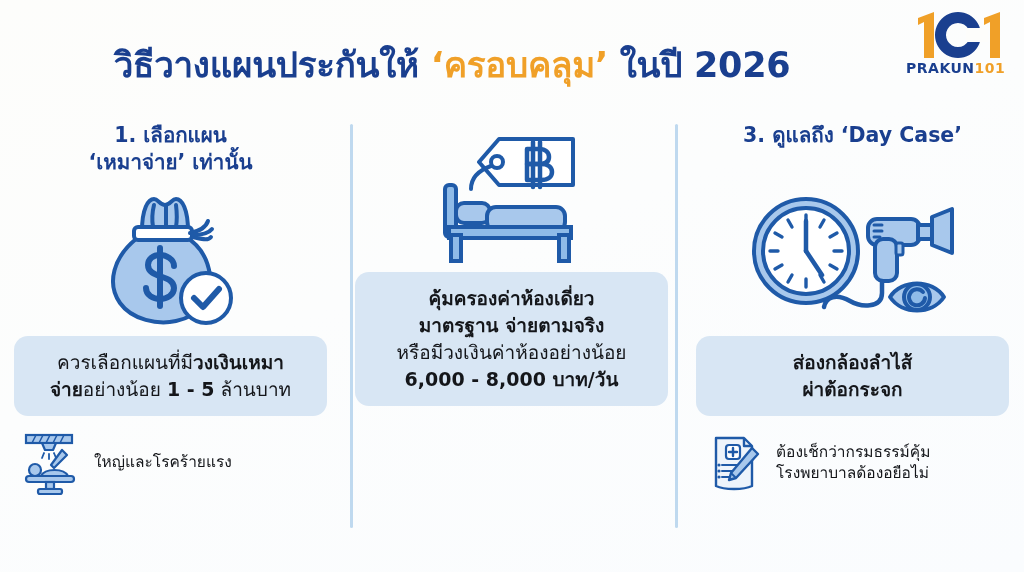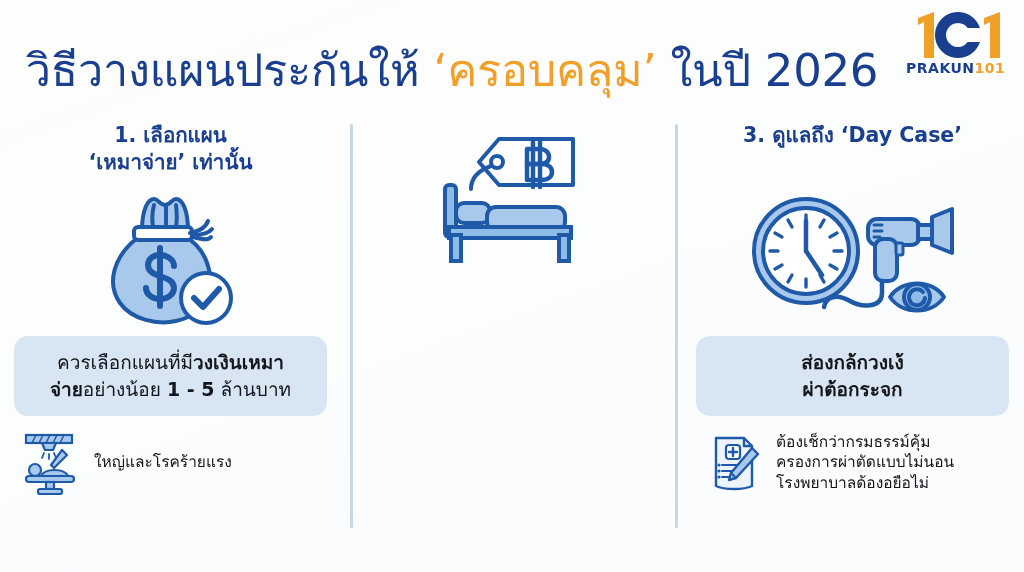--- a/index.html
+++ b/index.html
@@ -28,22 +28,22 @@
     top: 0; left: 0;
     width: 1024px;
     height: 112px;
   }
 
   .title {
     position: absolute;
     left: 0; right: 120px;
     top: 48px;
     text-align: center;
-    font-size: 45px;
-    font-weight: normal;
+    font-size: 35px;
+    font-weight: bold;
     color: #1a3f8f;
     letter-spacing: -0.3px;
     white-space: nowrap;
     line-height: 1;
   }
   .title .accent { color: #f0a028; }
 
   .logo {
     position: absolute;
     right: 14px;
@@ -287,20 +287,26 @@
 
           <rect x="60" y="80" width="78" height="24" rx="9" fill="#a8c8ec" stroke="#1f5aa8" stroke-width="4"></rect>
 
           <rect x="22" y="100" width="122" height="11" fill="#8fbbe8" stroke="#1f5aa8" stroke-width="4"></rect>
 
           <rect x="24" y="108" width="10" height="26" fill="#8fbbe8" stroke="#1f5aa8" stroke-width="4"></rect>
           <rect x="132" y="108" width="10" height="26" fill="#8fbbe8" stroke="#1f5aa8" stroke-width="4"></rect>
         </svg>
       </div>
 
+      <div class="info-box c2-box">
+        <span class="line bold">คุ้มครองค่าห้องเดี่ยว</span>
+        <span class="line bold">มาตรฐาน จ่ายตามจริง</span>
+        <span class="line">หรือมีวงเงินค่าห้องอย่างน้อย</span>
+        <span class="line bold">6,000 - 8,000 บาท/วัน</span>
+      </div>
     </div>
 
     <div class="col">
       <div class="col-heading">
         <div>3. ดูแลถึง ‘Day Case’</div>
       </div>
 
       <div class="illus">
         <svg width="210" height="145" viewBox="0 0 210 145" xmlns="http://www.w3.org/2000/svg">
 
@@ -343,21 +349,21 @@
 
           <path d="M134 92 L134 104 C134 120 112 118 102 112 C88 104 78 108 76 118" fill="none" stroke="#1f5aa8" stroke-width="4.5" stroke-linecap="round"></path>
 
           <path d="M142 108 C154 90 184 90 196 108 C184 126 154 126 142 108 Z" fill="#a8c8ec" stroke="#1f5aa8" stroke-width="4" stroke-linejoin="round"></path>
           <circle cx="169" cy="108" r="13" fill="#8fbbe8" stroke="#1f5aa8" stroke-width="4"></circle>
           <path d="M175 103 a8 8 0 1 0 2 6" fill="none" stroke="#1f5aa8" stroke-width="4" stroke-linecap="round"></path>
         </svg>
       </div>
 
       <div class="info-box">
-        <span class="line bold">ส่องกล้กวงเง้</span>
+        <span class="line bold">ส่องกล้องลำไส้</span>
         <span class="line bold">ผ่าต้อกระจก</span>
       </div>
 
       <div class="footnote">
         <div class="footnote-icon">
           <svg width="66" height="66" viewBox="0 0 66 66" xmlns="http://www.w3.org/2000/svg">
 
             <path d="M16 8 L44 8 L52 16 L52 56 C44 60 24 60 16 56 Z" fill="#eef4fb" stroke="#1f5aa8" stroke-width="2.4" stroke-linejoin="round"></path>
             <path d="M44 8 L44 16 L52 16" fill="none" stroke="#1f5aa8" stroke-width="2.4" stroke-linejoin="round"></path>
 
@@ -377,20 +383,19 @@
                 <circle cx="19" cy="41" r="1.6"></circle>
                 <circle cx="19" cy="47" r="1.6"></circle>
             </g>
 
             <path d="M52 18 L58 24 L36 48 L29 50 L31 43 Z" fill="#a8c8ec" stroke="#1f5aa8" stroke-width="2.4" stroke-linejoin="round"></path>
             <path d="M31 43 L36 48" fill="none" stroke="#1f5aa8" stroke-width="2"></path>
           </svg>
         </div>
         <div class="footnote-text">
           <div>ต้องเช็กว่ากรมธรรม์คุ้ม</div>
-          <div>ครองการผ่าตัดแบบไม่นอน</div>
           <div>โรงพยาบาลด้องอยือไม่</div>
         </div>
       </div>
     </div>
 
   </div>
 </div>
 
 </body></html>

